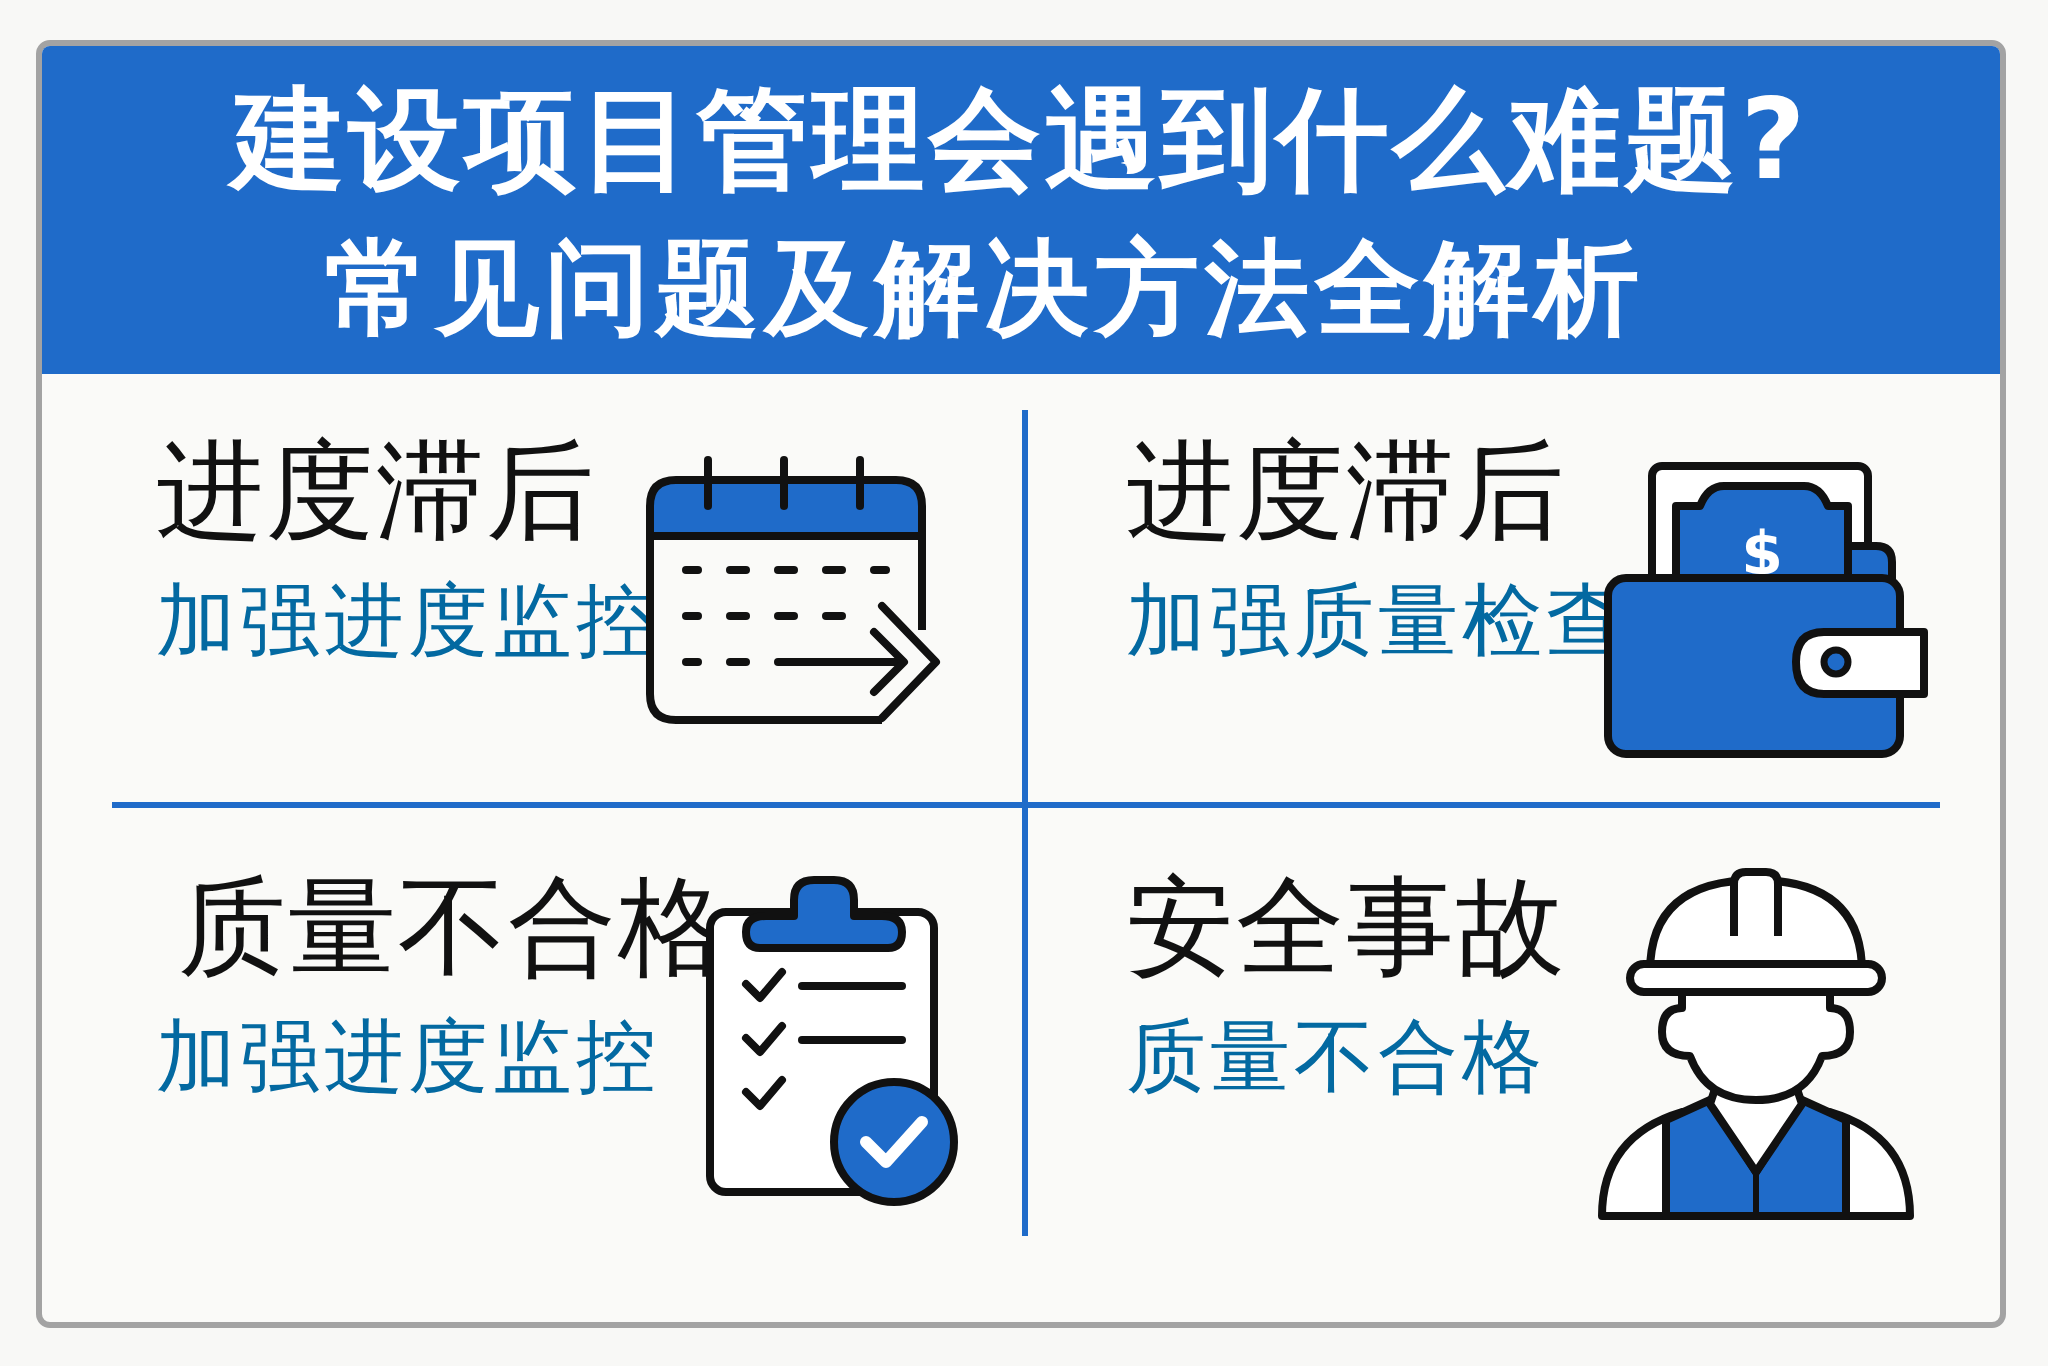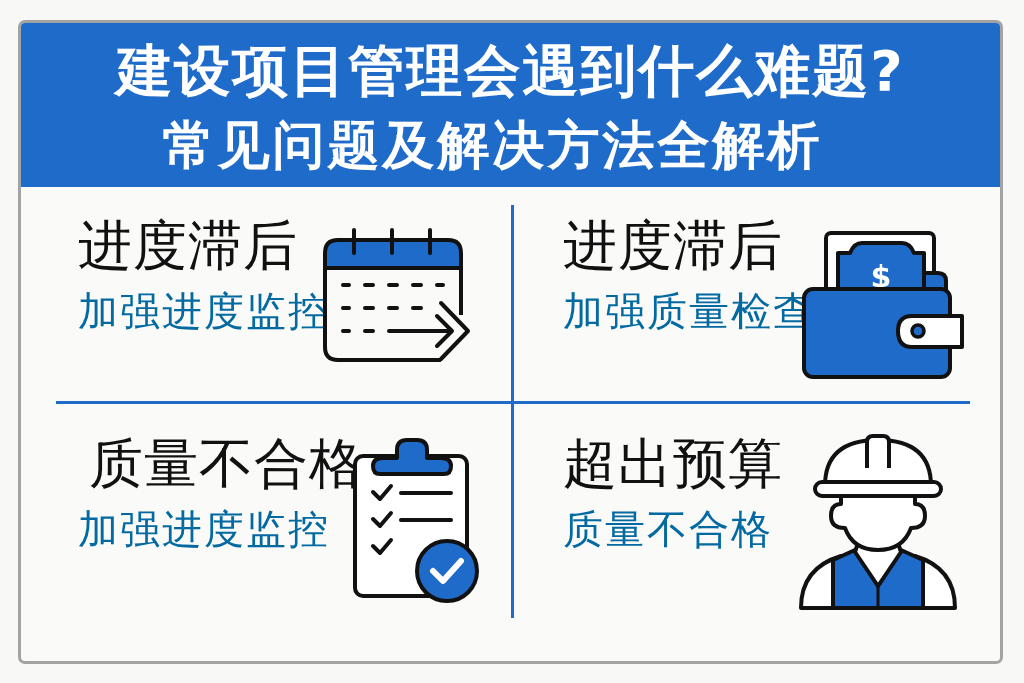--- a/index.html
+++ b/index.html
@@ -167,21 +167,21 @@
         <line x1="56" y1="65" x2="106" y2="65"></line>
         <line x1="56" y1="92" x2="106" y2="92"></line>
       </g>
 
       <circle cx="102" cy="143" r="30" fill="#1f6bc9" stroke="#111" stroke-width="4"></circle>
       <polyline points="88,143 98,153 116,133" fill="none" stroke="#ffffff" stroke-width="6" stroke-linecap="round" stroke-linejoin="round"></polyline>
     </svg>
   </div>
 
   <div class="cell" style="left:0;top:0;">
-    <div class="cell-heading" style="left:542px;top:414px;">超出预算</div>
+    <div class="cell-heading" style="left:542px;top:414px;">安全事故</div>
     <div class="cell-sub" style="left:542px;top:484px;">质量不合格</div>
     <svg class="icon" style="left:772px;top:405px;" width="170" height="190" viewBox="0 0 170 190">
 
       <path d="M8 180 Q8 140 48 128 L122 128 Q162 140 162 180 Z" fill="#ffffff" stroke="#111" stroke-width="4" stroke-linejoin="round"></path>
 
       <path d="M40 132 L62 122 L85 158 L108 122 L130 132 L130 180 L40 180 Z" fill="#1f6bc9" stroke="#111" stroke-width="4" stroke-linejoin="round"></path>
       <line x1="85" y1="158" x2="85" y2="180" stroke="#111" stroke-width="3"></line>
 
       <path d="M66 112 L62 124 L85 158 L108 124 L104 112" fill="#ffffff" stroke="#111" stroke-width="4" stroke-linejoin="round"></path>
 

